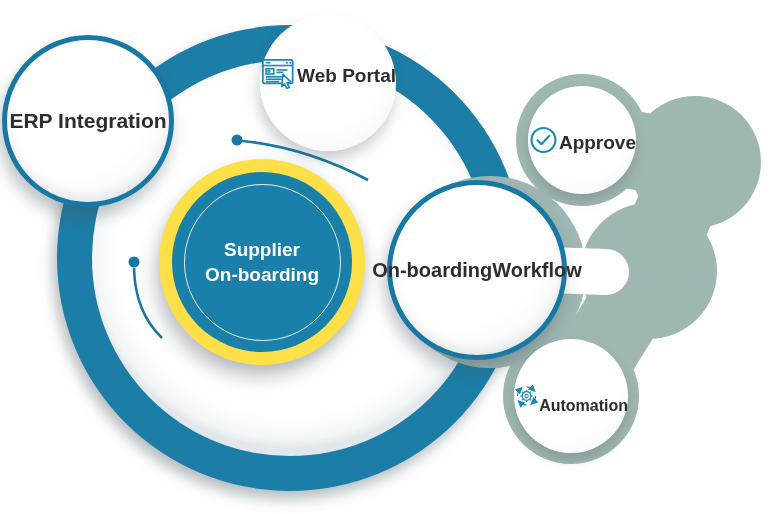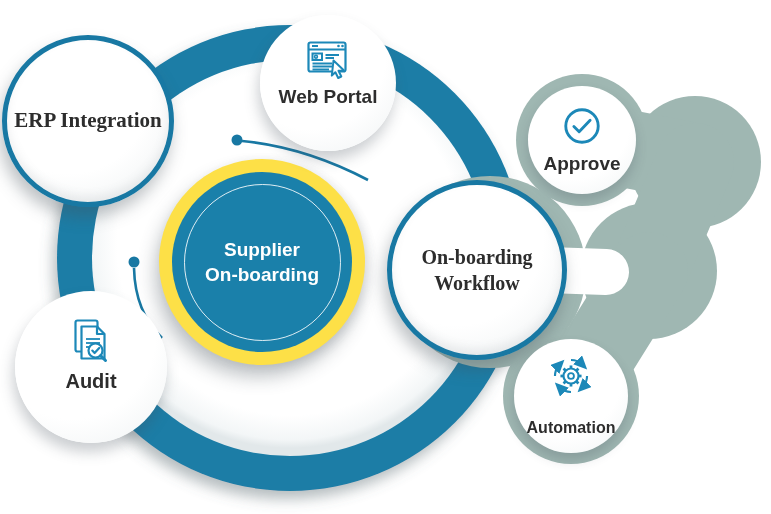--- a/index.html
+++ b/index.html
@@ -3,32 +3,31 @@
 <meta charset="utf-8">
 <style>
   html,body{margin:0;padding:0;background:#ffffff;}
   *{box-sizing:border-box;}
   .stage{
     position:relative;width:771px;height:514px;background:#ffffff;overflow:hidden;
     font-family:"Liberation Sans", sans-serif;color:#2d2d2d;
   }
   svg.underlay{position:absolute;left:0;top:0;}
   .node{
-    position:absolute;border-radius:50%;display:flex;flex-direction:column;
+    position:absolute;border-radius:50%;display:flex;flex-direction:row;
     align-items:center;justify-content:center;text-align:center;
   }
   .plain-node{
     background:radial-gradient(circle at 38% 30%, #ffffff 58%, #f0f3f4 96%);
     box-shadow:-2px 9px 14px rgba(70,80,90,0.28);
   }
   .ring-node{
     background:radial-gradient(circle at 38% 32%, #ffffff 55%, #eff2f3 94%);
     border:5px solid #1878a3;
     box-shadow:-3px 10px 16px rgba(70,80,90,0.35), inset 0 -6px 10px rgba(90,100,110,0.10);
-    font-family:Liberation Serif, serif;
   }
   .satellite{
     background:radial-gradient(circle at 40% 32%, #ffffff 60%, #f1f4f5 96%);
     box-shadow:0 7px 12px rgba(60,70,80,0.22);
   }
   
   .erp{left:2px;top:35px;width:172px;height:172px;}
   .webportal{left:260px;top:15px;width:136px;height:136px;padding-bottom:18px;}
   .audit{left:15px;top:291px;width:152px;height:152px;padding-bottom:22px;}
   .workflow{left:387px;top:180px;width:180px;height:180px;}
@@ -139,36 +138,20 @@
         <line x1="20.5" y1="19" x2="29" y2="19" stroke-width="2"></line>
         <line x1="7.5" y1="24.5" x2="27" y2="24.5" stroke-width="2"></line>
         <line x1="7.5" y1="27.5" x2="27" y2="27.5" stroke-width="2"></line>
         <line x1="7.5" y1="30.5" x2="24" y2="30.5" stroke-width="2"></line>
         <path d="M28.5 21.5 L38.5 31 L33.5 31.8 L36.3 37.5 L33.2 39 L30.4 33.2 L26.8 36.6 Z" fill="#ffffff" stroke-width="2" stroke-linejoin="round"></path>
       </g>
     </svg>
     <span class="lbl lbl-webportal">Web Portal</span>
   </div>
 
-  <div class="node plain-node audit">
-    <svg class="icon" width="40" height="46" viewBox="0 0 40 46">
-      <g stroke="#1c88b8" stroke-width="2.2" fill="#ffffff" stroke-linejoin="round">
-        <rect x="4.5" y="2.5" width="22" height="31" rx="2"></rect>
-        <path d="M10.5 8.5 H 26 L 33.5 16 V 40.5 H 10.5 Z"></path>
-        <path d="M26 8.5 V 16 H 33.5" fill="none"></path>
-        <line x1="15" y1="21" x2="29" y2="21" stroke-width="1.8"></line>
-        <line x1="15" y1="25" x2="29" y2="25" stroke-width="1.8"></line>
-        <line x1="15" y1="29" x2="24" y2="29" stroke-width="1.8"></line>
-        <circle cx="24.5" cy="32.5" r="7"></circle>
-        <path d="M21.3 32.6 l2.3 2.4 4.6 -5" fill="none" stroke-linecap="round"></path>
-        <line x1="29.6" y1="37.6" x2="34.5" y2="42.5" stroke-width="3" stroke-linecap="round"></line>
-      </g>
-    </svg>
-    <span class="lbl lbl-audit">Audit</span>
-  </div>
 
   <div class="node ring-node workflow">
     <span class="lbl lbl-workflow">On-boarding</span>
     <span class="lbl lbl-workflow">Workflow</span>
   </div>
 
   <div class="node satellite approve">
     <svg class="icon" width="42" height="42" viewBox="0 0 44 44">
       <g stroke="#1c88b8" fill="none" stroke-width="3">
         <circle cx="22" cy="22" r="17"></circle>

